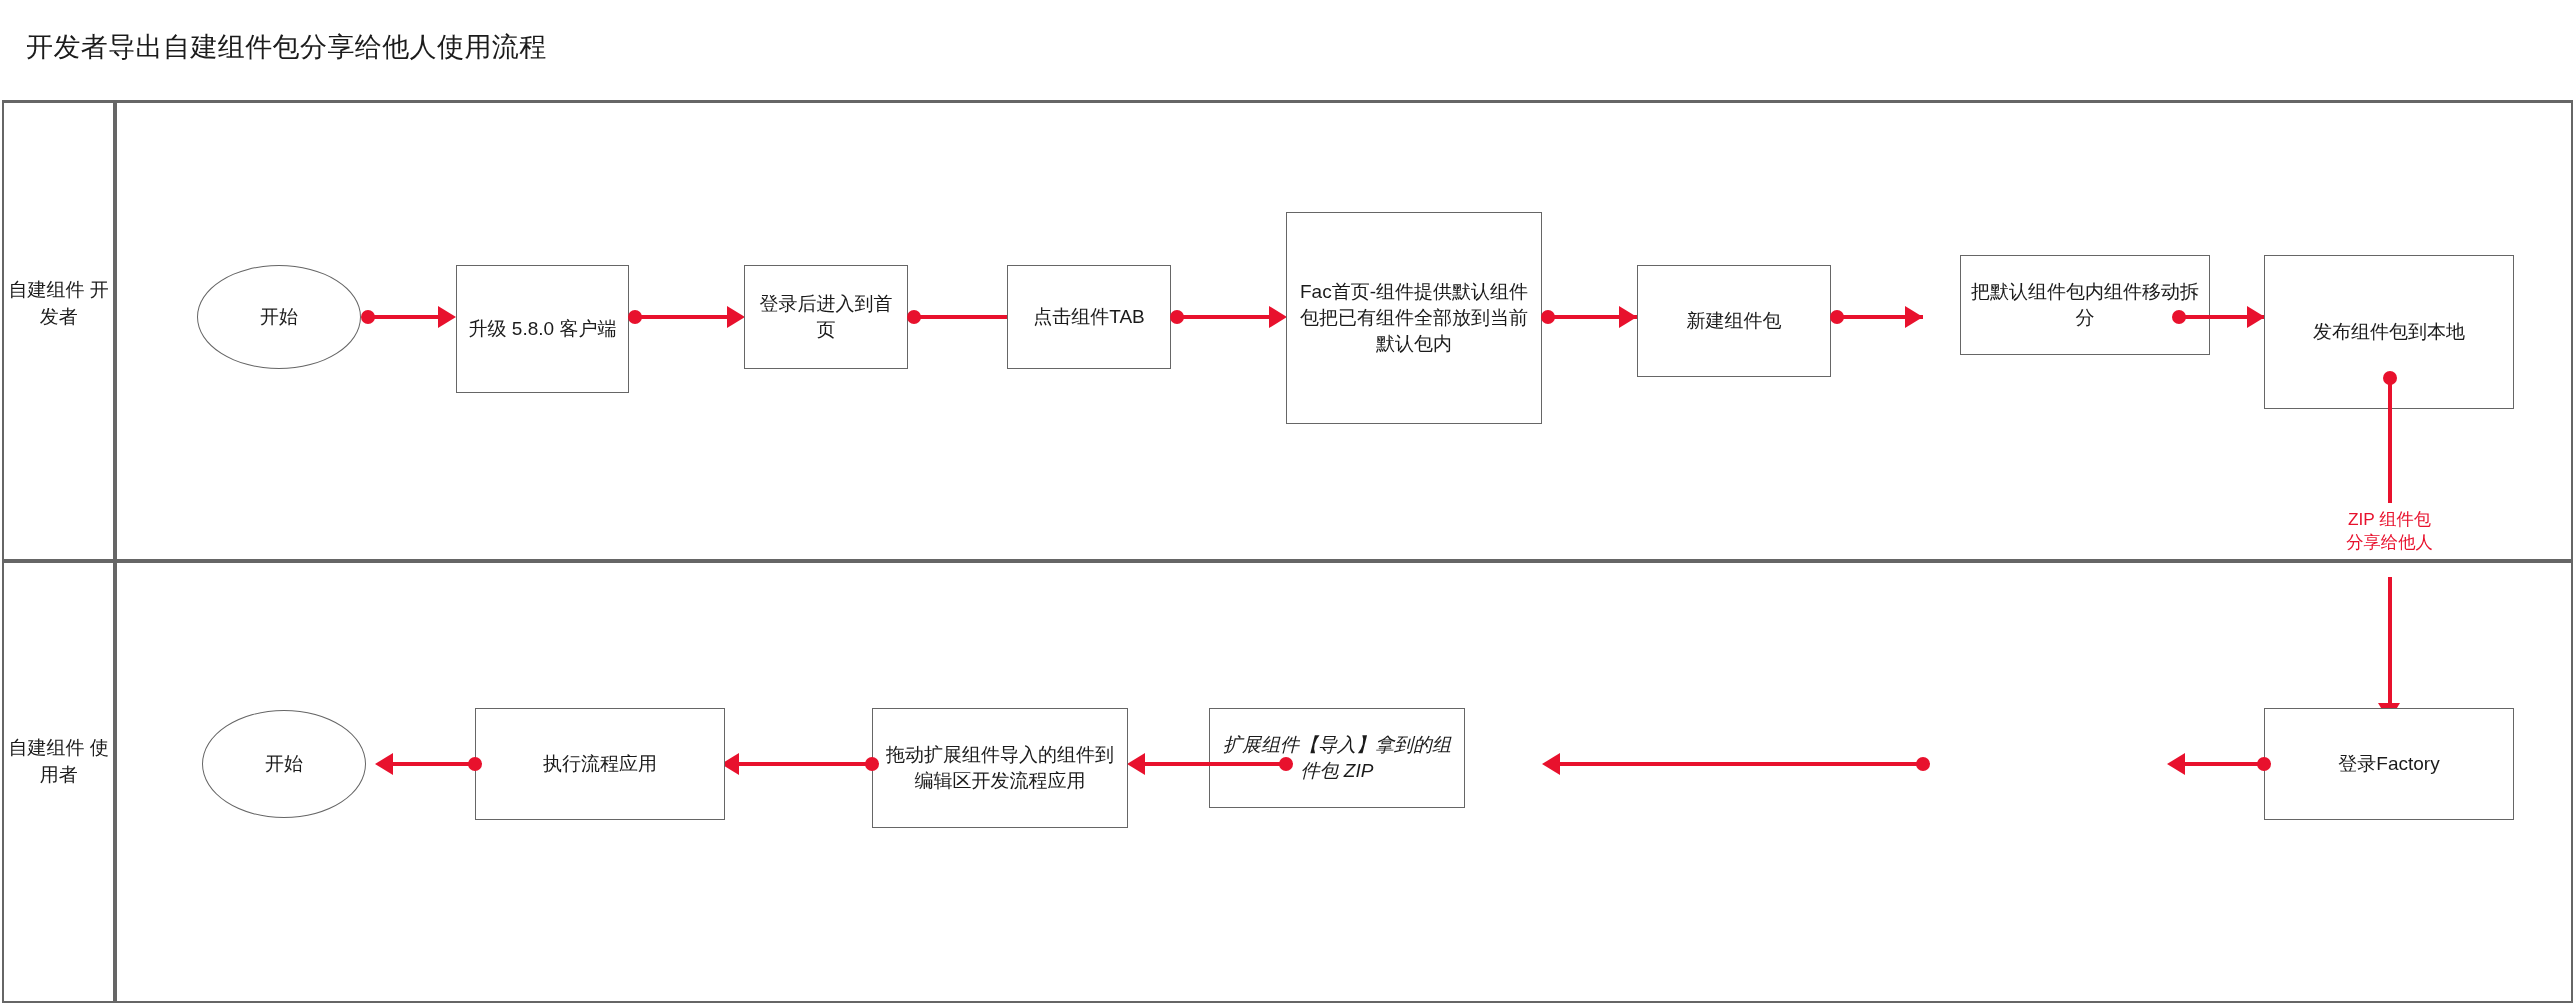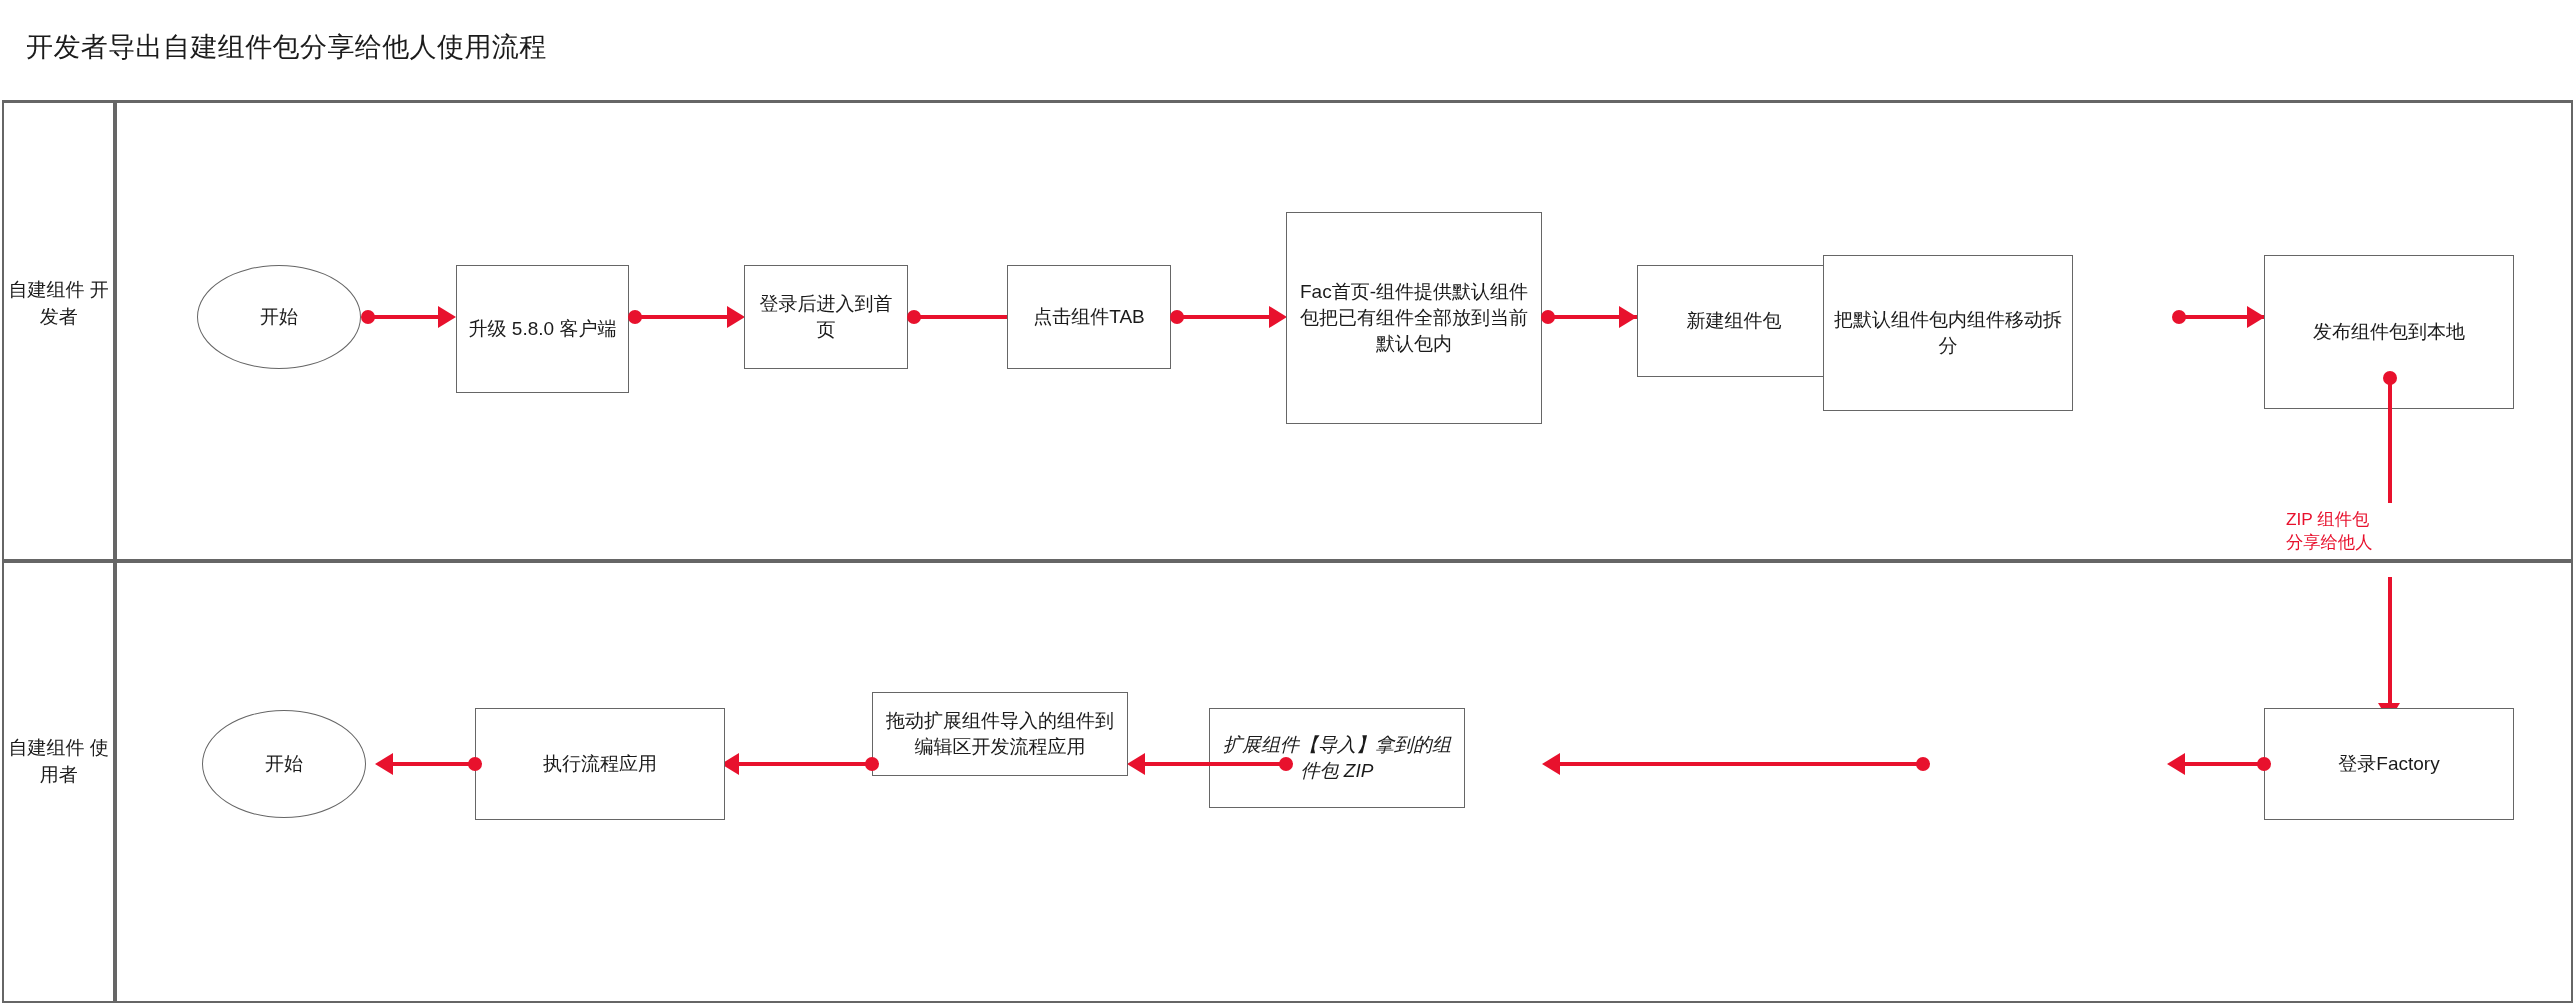--- a/index.html
+++ b/index.html
@@ -130,20 +130,21 @@
     height: 0;
     border-left: 11.2px solid transparent;
     border-right: 11.2px solid transparent;
     border-top: 18px solid #e8112d;
   }
   .edge-label {
     position: absolute;
     color: #e8112d;
     font-size: 17.3px;
     line-height: 23px;
+    text-align: center;
     white-space: pre-line;
   }
 </style>
 </head>
 <body>
 
 <div id="canvas">
 
   <div class="pool-outline"></div>
   <div class="header-band"></div>
@@ -186,21 +187,21 @@
   <div class="dot" style="left:1541px; top:310px"></div>
   <div class="edge-h" style="left:1548px; top:315px; width:93px"></div>
   <div class="arrow-right" style="left:1619px; top:306px"></div>
 
   <div class="node" style="left:1637px; top:265px; width:194px; height:112px;">新建组件包</div>
 
   <div class="dot" style="left:1830px; top:310px"></div>
   <div class="edge-h" style="left:1837px; top:315px; width:86px"></div>
   <div class="arrow-right" style="left:1905px; top:306px"></div>
 
-  <div class="node" style="left:1823px; top:255px; width:250px; height:156px;">把默认组件包内组件移动拆分</div>
+  <div class="node" style="left:1960px; top:255px; width:250px; height:100px;">把默认组件包内组件移动拆分</div>
 
   <div class="dot" style="left:2172px; top:310px"></div>
   <div class="edge-h" style="left:2179px; top:315px; width:86px"></div>
   <div class="arrow-right" style="left:2247px; top:306px"></div>
 
   <div class="node" style="left:2264px; top:255px; width:250px; height:154px;">发布组件包到本地</div>
 
   <div class="dot" style="left:2383px; top:371px"></div>
   <div class="edge-v" style="left:2388px; top:378px; height:125px"></div>
   <div class="edge-label" style="left:2286px; top:508px; width:207px">ZIP 组件包
@@ -218,21 +219,21 @@
   <div class="dot" style="left:1916px; top:757px"></div>
   <div class="edge-h" style="left:1554px; top:762px; width:365px"></div>
   <div class="arrow-left" style="left:1542px; top:753px"></div>
 
   <div class="node" style="left:1209px; top:708px; width:256px; height:100px;font-style:italic;">扩展组件【导入】拿到的组件包 ZIP</div>
 
   <div class="dot" style="left:1279px; top:757px"></div>
   <div class="edge-h" style="left:1140px; top:762px; width:143px"></div>
   <div class="arrow-left" style="left:1127px; top:753px"></div>
 
-  <div class="node" style="left:872px; top:692px; width:256px; height:84px;">拖动扩展组件导入的组件到编辑区开发流程应用</div>
+  <div class="node" style="left:872px; top:708px; width:256px; height:120px;">拖动扩展组件导入的组件到编辑区开发流程应用</div>
 
   <div class="dot" style="left:865px; top:757px"></div>
   <div class="edge-h" style="left:733px; top:762px; width:136px"></div>
   <div class="arrow-left" style="left:721px; top:753px"></div>
 
   <div class="node" style="left:475px; top:708px; width:250px; height:112px;">执行流程应用</div>
 
   <div class="dot" style="left:468px; top:757px"></div>
   <div class="edge-h" style="left:388px; top:762px; width:83px"></div>
   <div class="arrow-left" style="left:375px; top:753px"></div>

